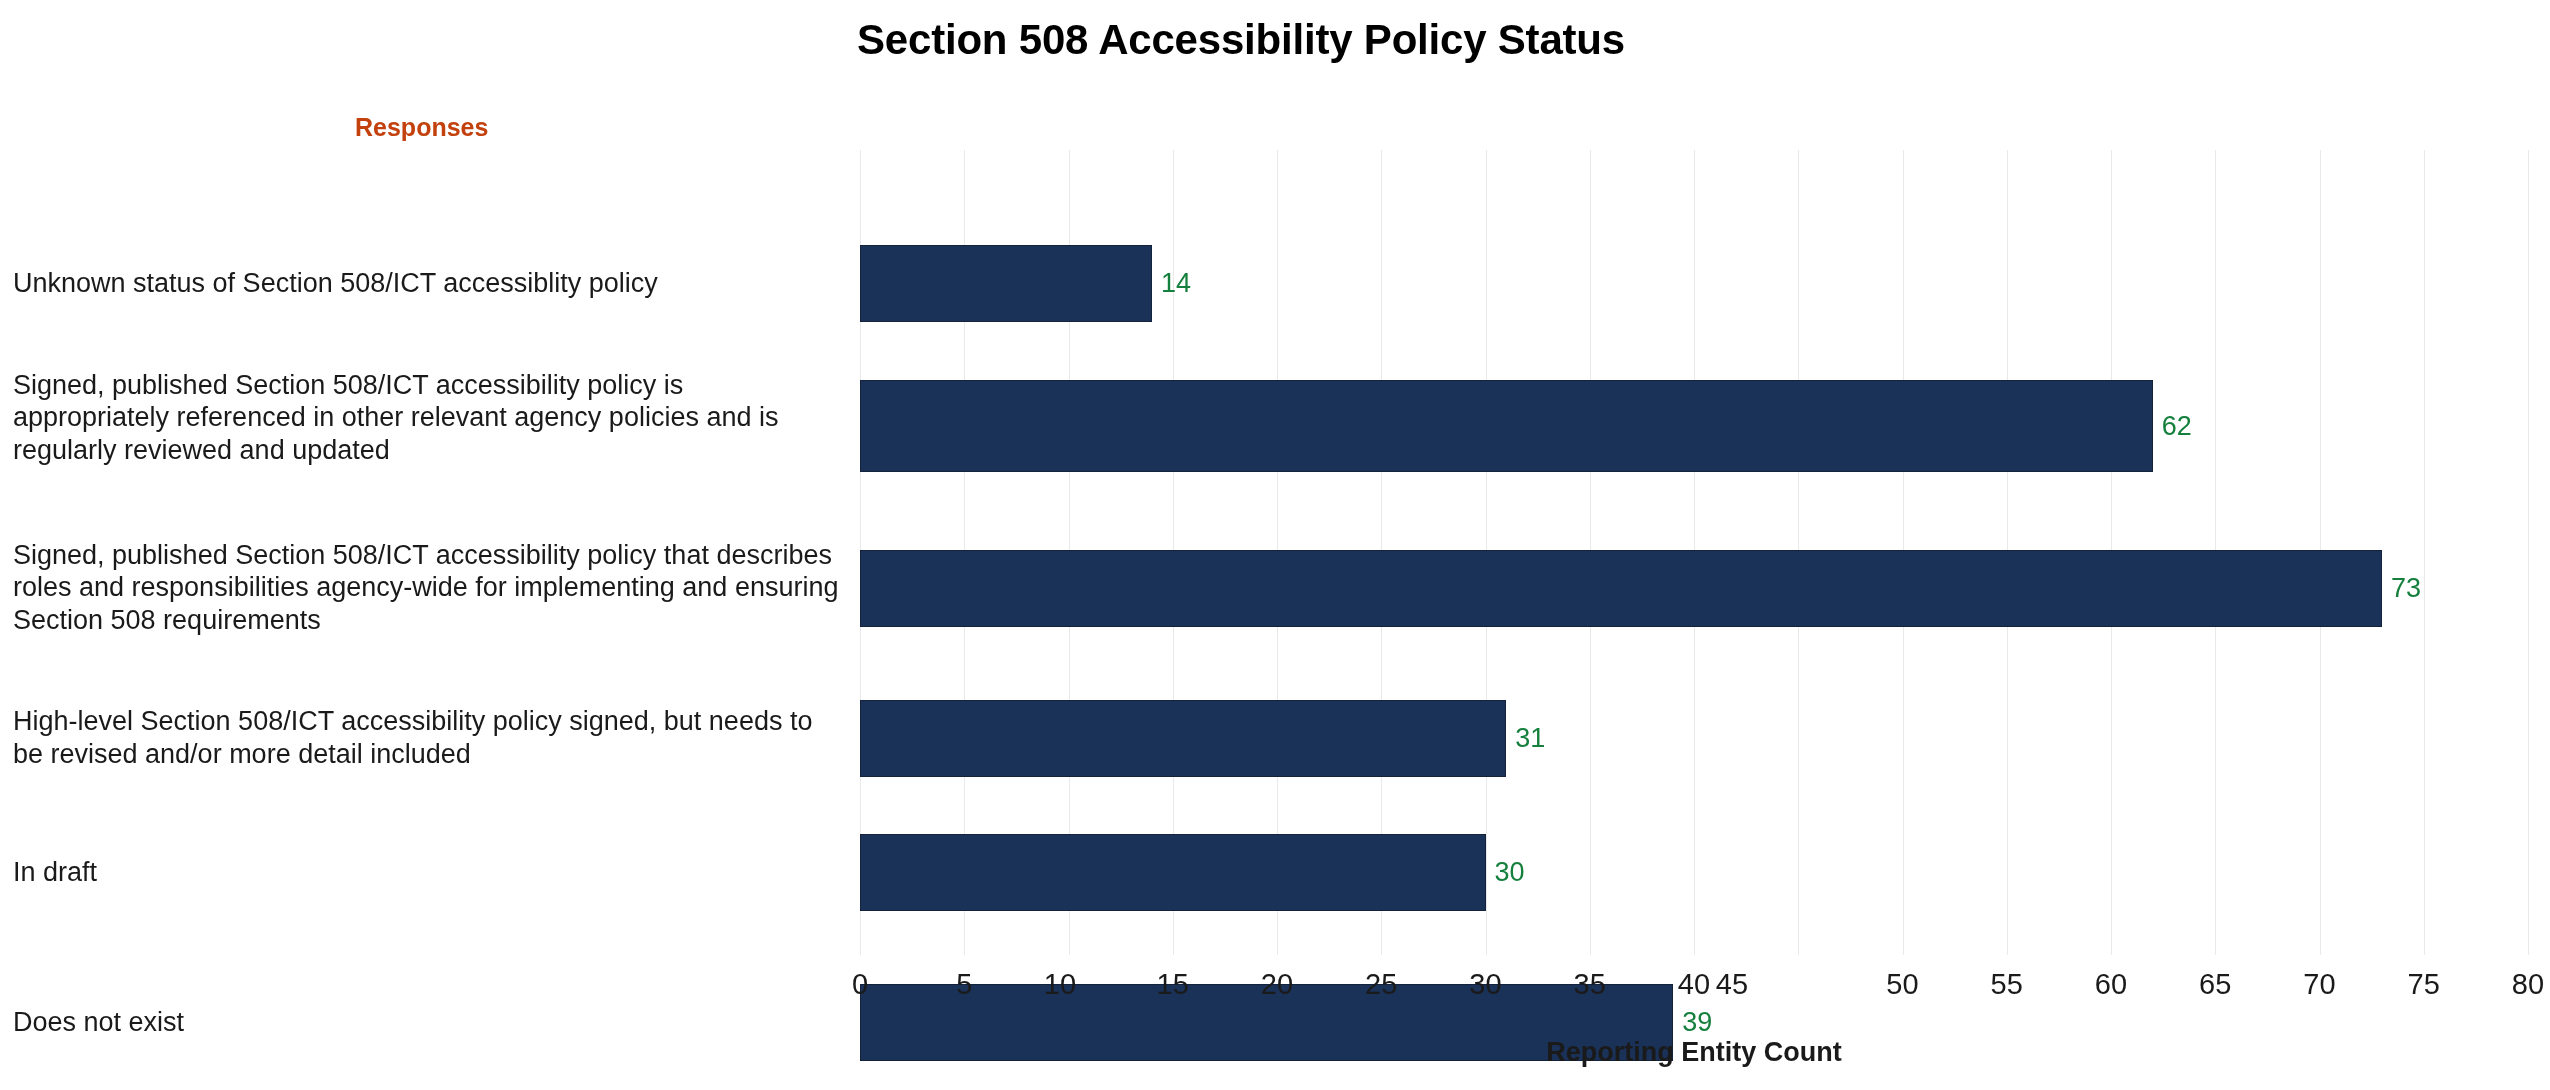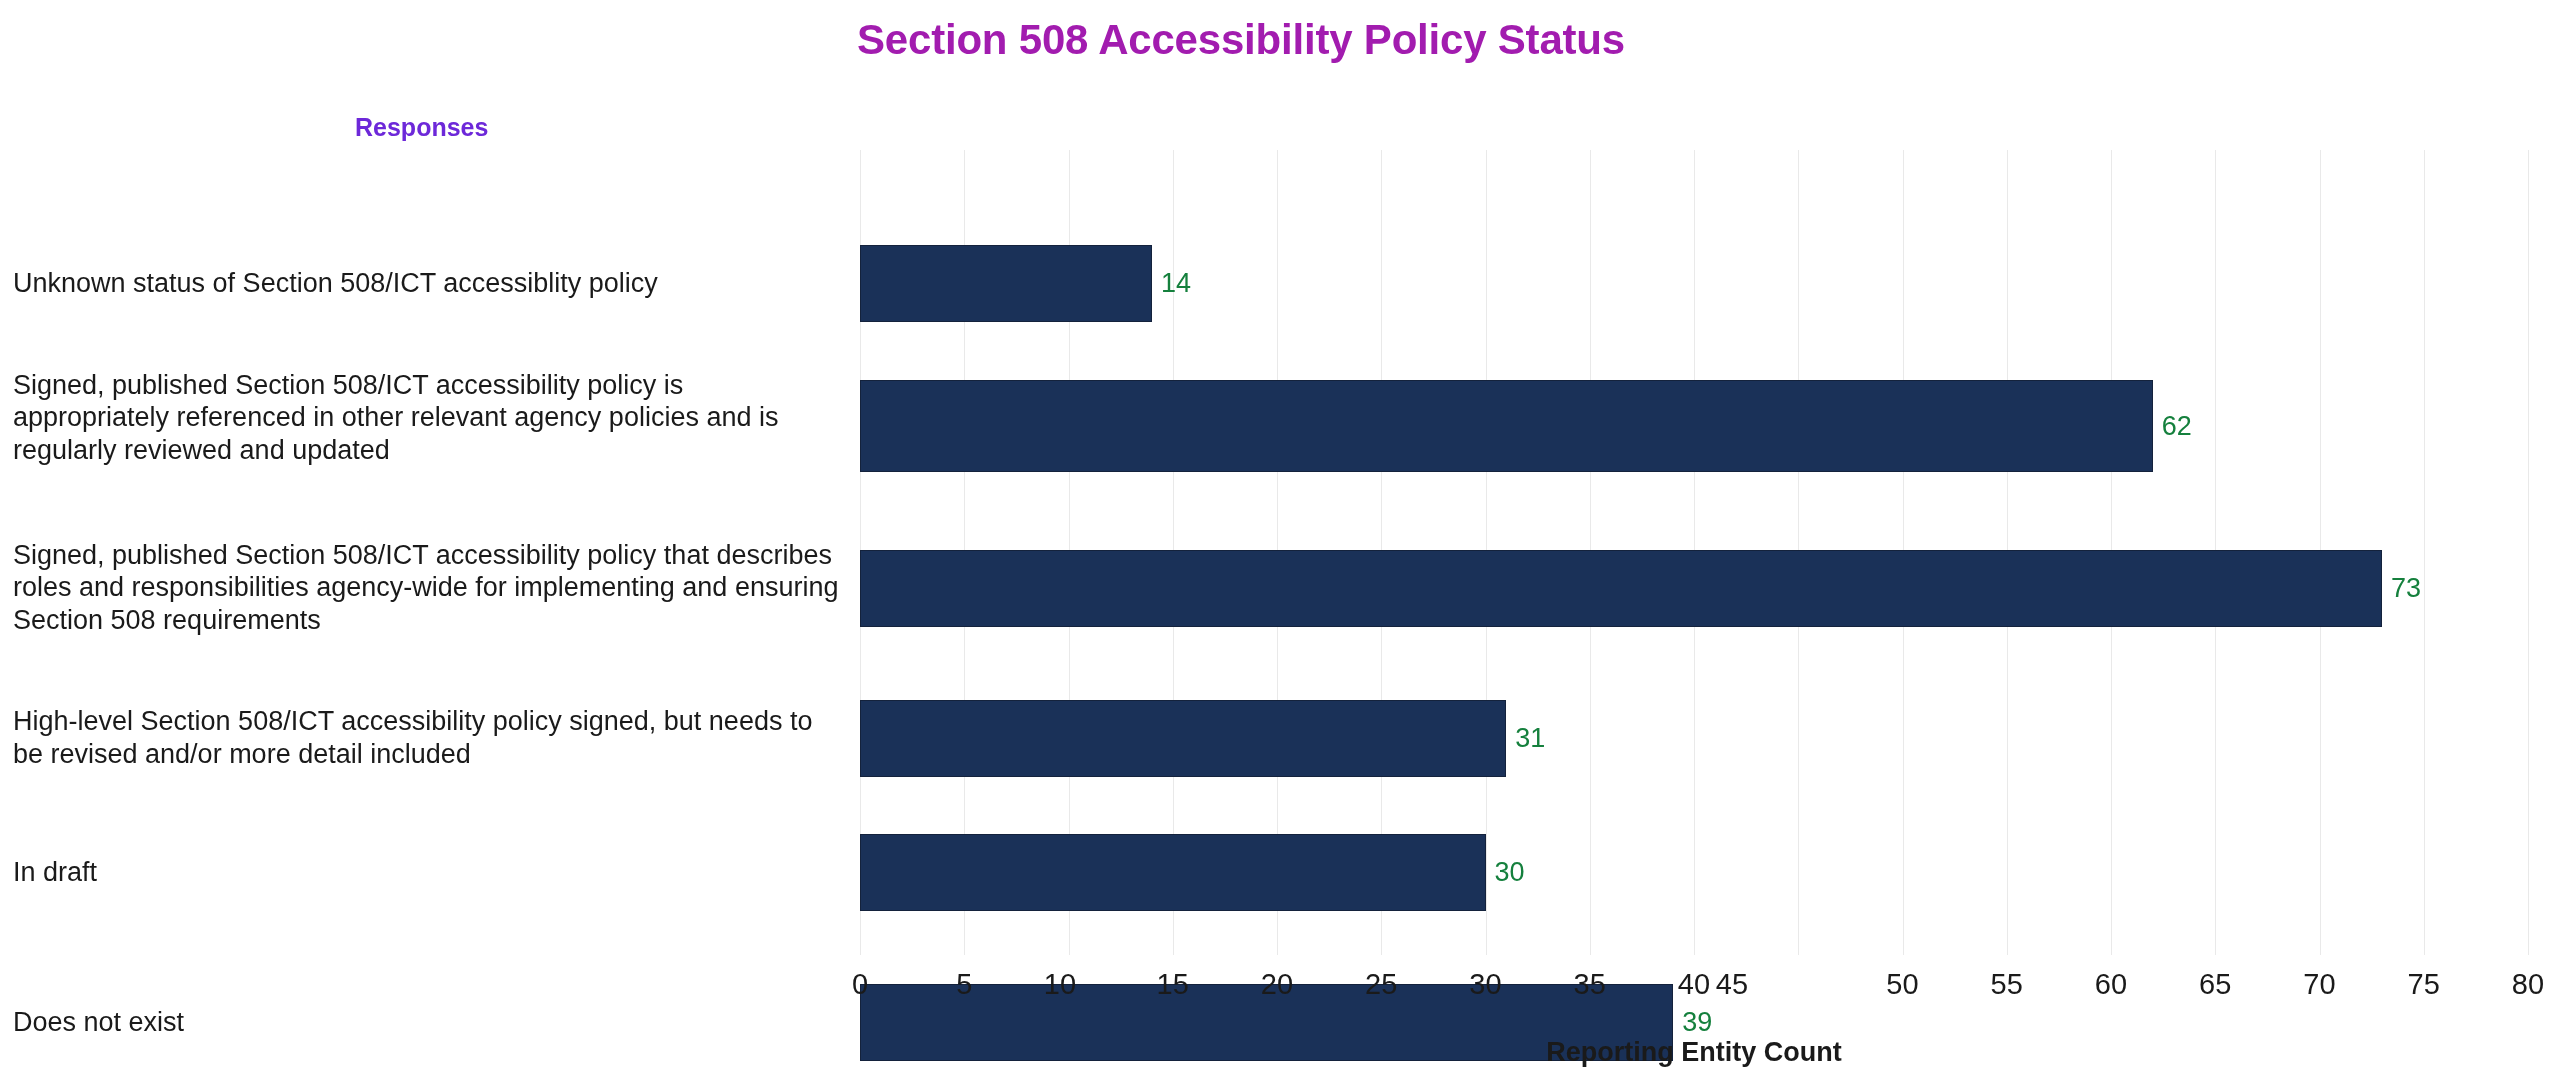--- a/index.html
+++ b/index.html
@@ -18,32 +18,32 @@
 
   
   #chart-title {
     position: absolute;
     left: 0;
     top: 16px;
     width: 2482px;
     text-align: center;
     font-size: 42px;
     font-weight: bold;
-    color: #a21caf;
+    color: #000000;
     letter-spacing: -0.2px;
   }
 
   
   #responses-header {
     position: absolute;
     left: 355px;
     top: 113px;
     font-size: 25px;
     font-weight: bold;
-    color: #6d28d9;
+    color: #c2410c;
   }
 
   
   #plot-area {
     position: absolute;
     left: 860px;
     top: 150px;
     width: 1668px;
     height: 805px;
   }

